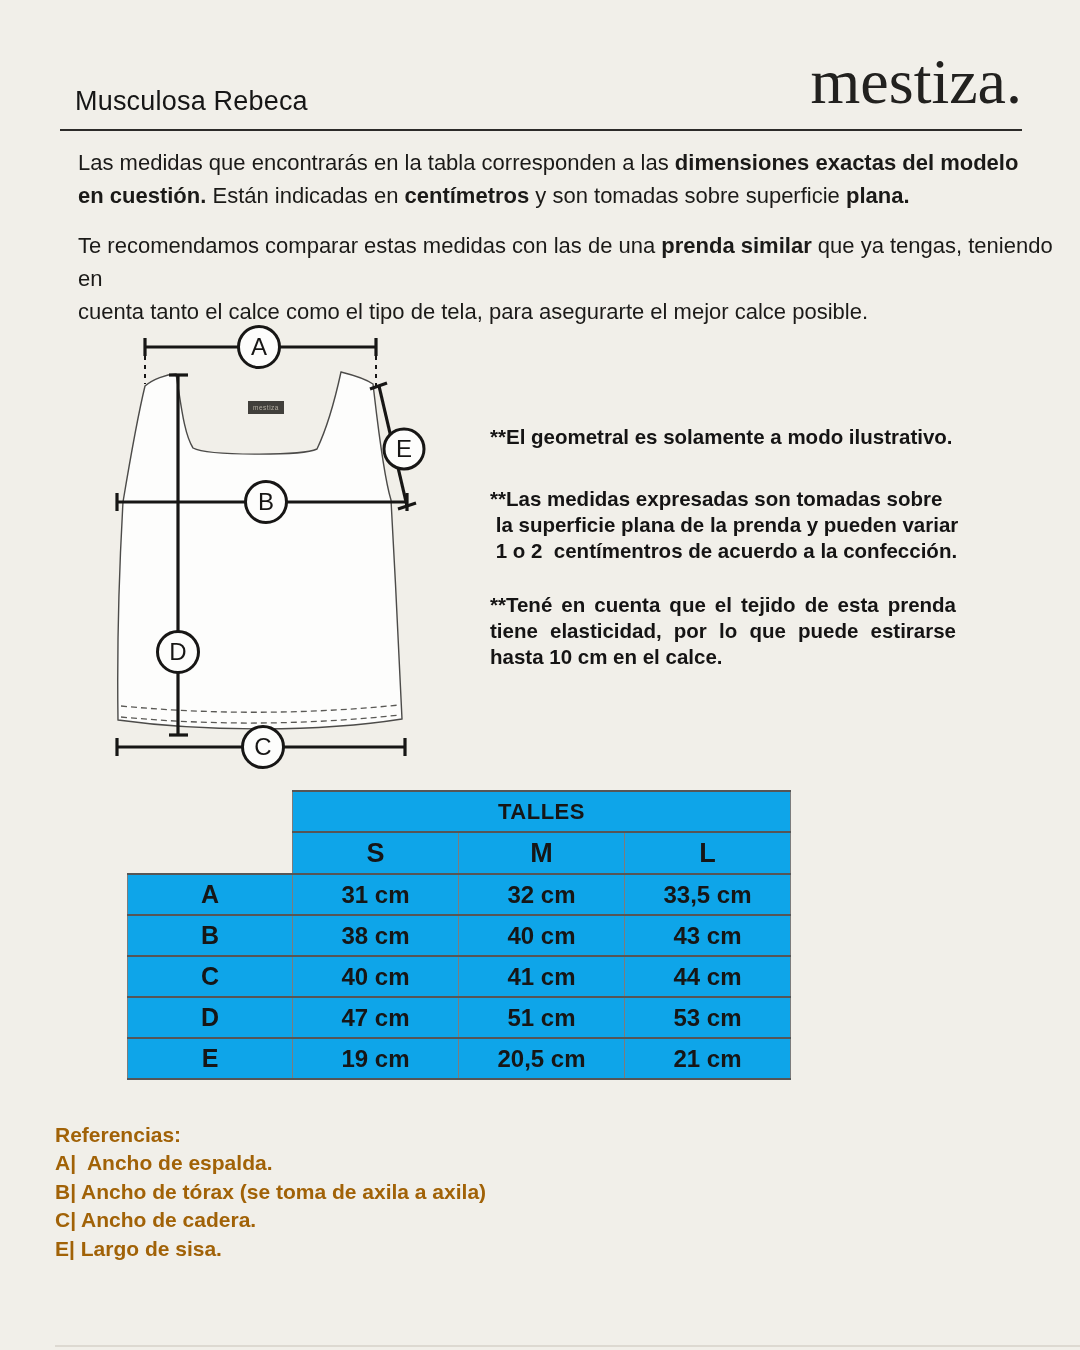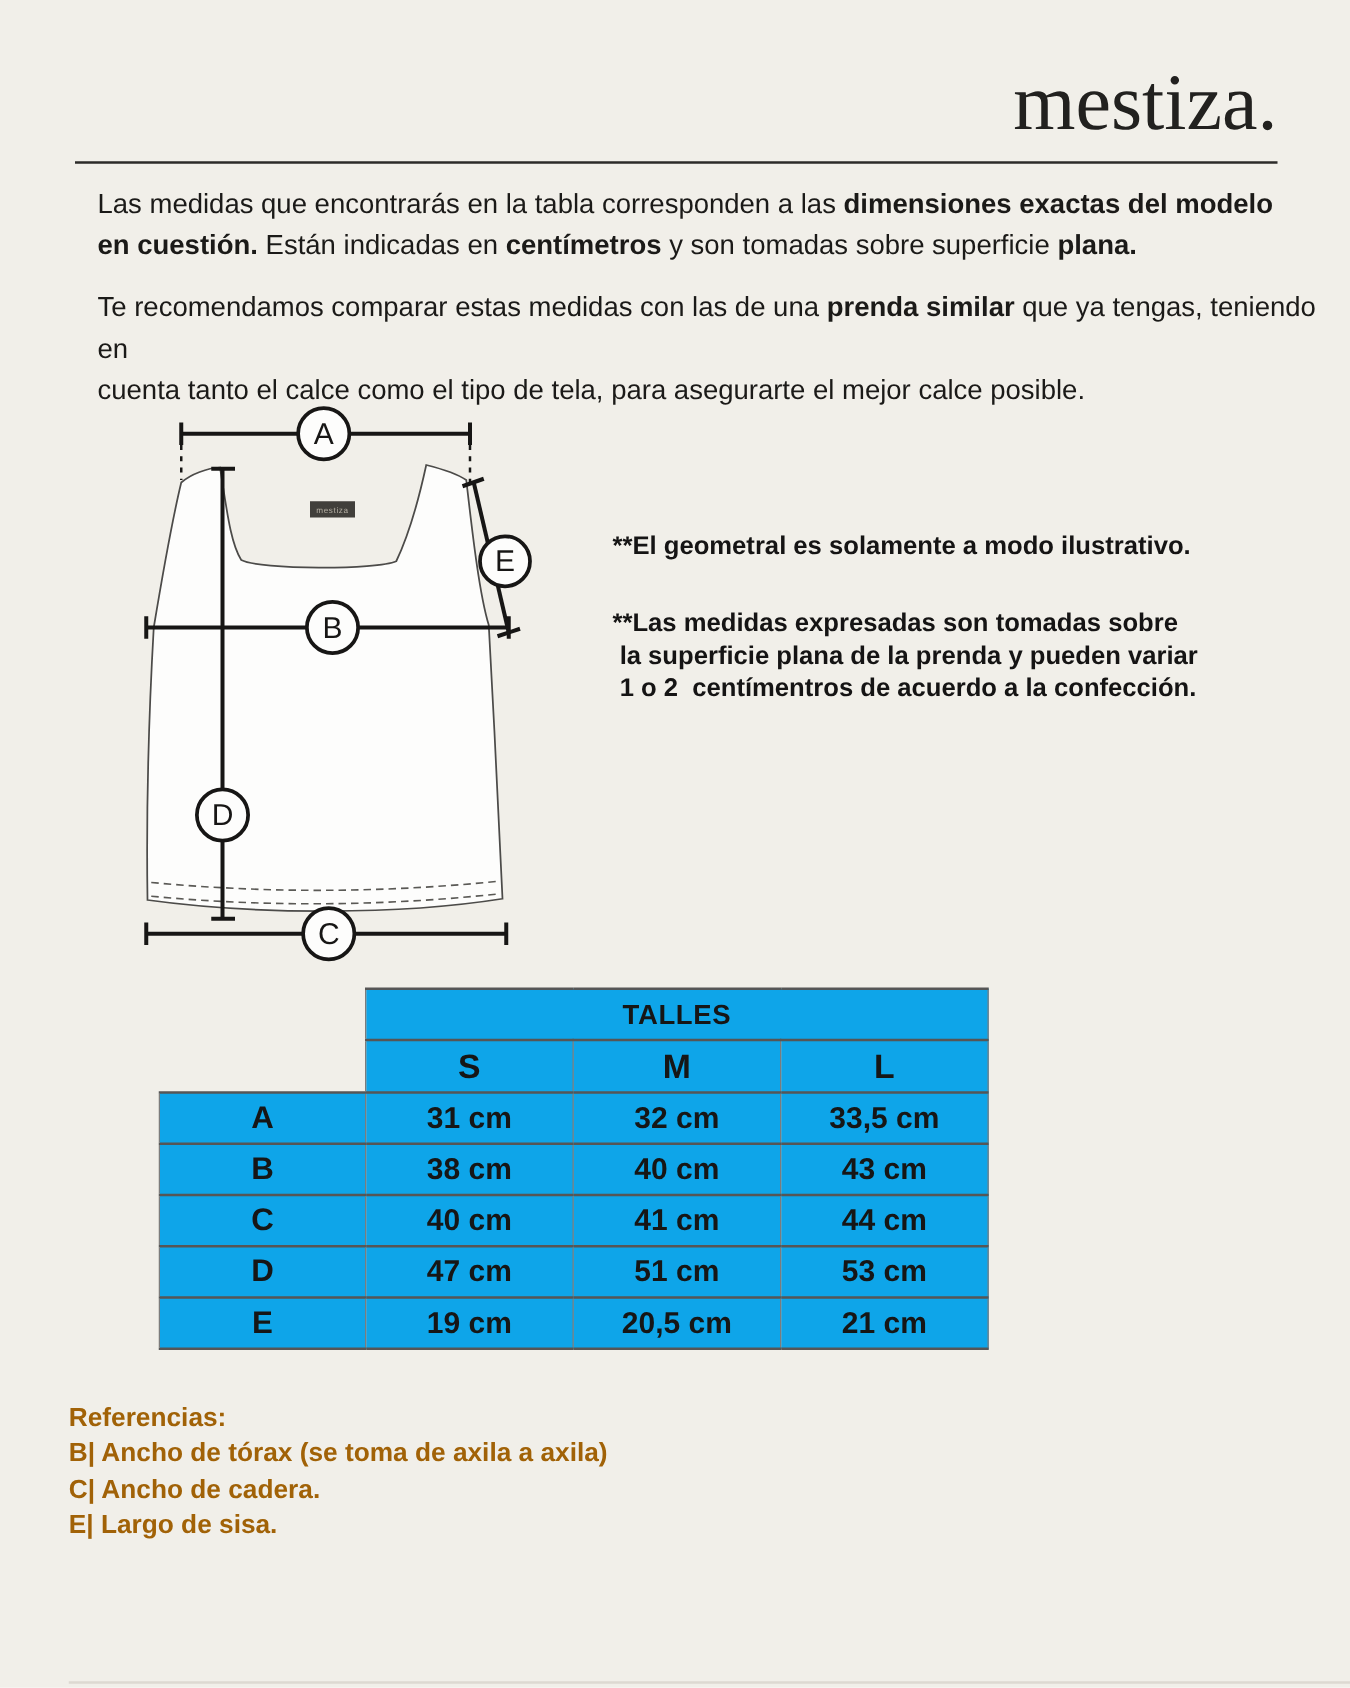--- a/index.html
+++ b/index.html
@@ -48,20 +48,21 @@
   .mcircle{fill:#fdfdfc;stroke:#171615;stroke-width:3;}
   .mletter{font-family:"Liberation Sans",sans-serif;font-size:24px;fill:#171615;text-anchor:middle;}
   .tag-rect{fill:#413f3b;}
   .tag-text{font-family:"Liberation Sans",sans-serif;font-size:6.5px;fill:#b5afa3;text-anchor:middle;letter-spacing:.5px;}
 </style>
 </head>
 <body>
 
 <div class="page">
 
+  <div class="title">Musculosa Rebeca</div>
   <div class="logo">mestiza.</div>
   <div class="header-rule"></div>
 
   <div class="para" id="p1"><span>Las medidas que encontrarás en la tabla corresponden a las </span><span class="b">dimensiones exactas del modelo
 </span><span class="b">en cuestión.</span><span> Están indicadas en </span><span class="b">centímetros</span><span> y son tomadas sobre superficie </span><span class="b">plana.</span></div>
 
   <div class="para" id="p2"><span>Te recomendamos comparar estas medidas con las de una </span><span class="b">prenda similar</span><span> que ya tengas, teniendo en
 cuenta tanto el calce como el tipo de tela, para asegurarte el mejor calce posible.</span></div>
 
   <svg class="diagram" viewBox="0 0 360 450">
@@ -123,20 +124,21 @@
       <line class="mline" x1="315" y1="416" x2="315" y2="434"></line>
       <circle class="mcircle" cx="173" cy="425" r="20.5"></circle>
       <text class="mletter" x="173" y="433">C</text>
     </g>
   </svg>
 
   <div class="note" id="note1">**El geometral es solamente a modo ilustrativo.</div>
   <div class="note" id="note2">**Las medidas expresadas son tomadas sobre
  la superficie plana de la prenda y pueden variar
  1 o 2  centímentros de acuerdo a la confección.</div>
+  <div class="note" id="note3">**Tené en cuenta que el tejido de esta prenda tiene elasticidad, por lo que puede estirarse hasta 10 cm en el calce.</div>
 
   <table class="sizes">
     <colgroup>
         <col style="width:165px">
         <col style="width:166px">
         <col style="width:166px">
         <col style="width:166px">
       </colgroup>
     <tbody>
         <tr class="r-head">
@@ -177,19 +179,20 @@
       <td class="cell lbl">E</td>
       <td class="cell val">19 cm</td>
       <td class="cell val">20,5 cm</td>
       <td class="cell val">21 cm</td>
     </tr>
   </tbody>
     </table>
 
   <div class="references">
     <div>Referencias:</div>
+    <div>A|  Ancho de espalda.</div>
     <div>B| Ancho de tórax (se toma de axila a axila)</div>
     <div>C| Ancho de cadera.</div>
     <div>E| Largo de sisa.</div>
   </div>
 
   <div class="bottom-edge"></div>
 </div>
 
 </body></html>

